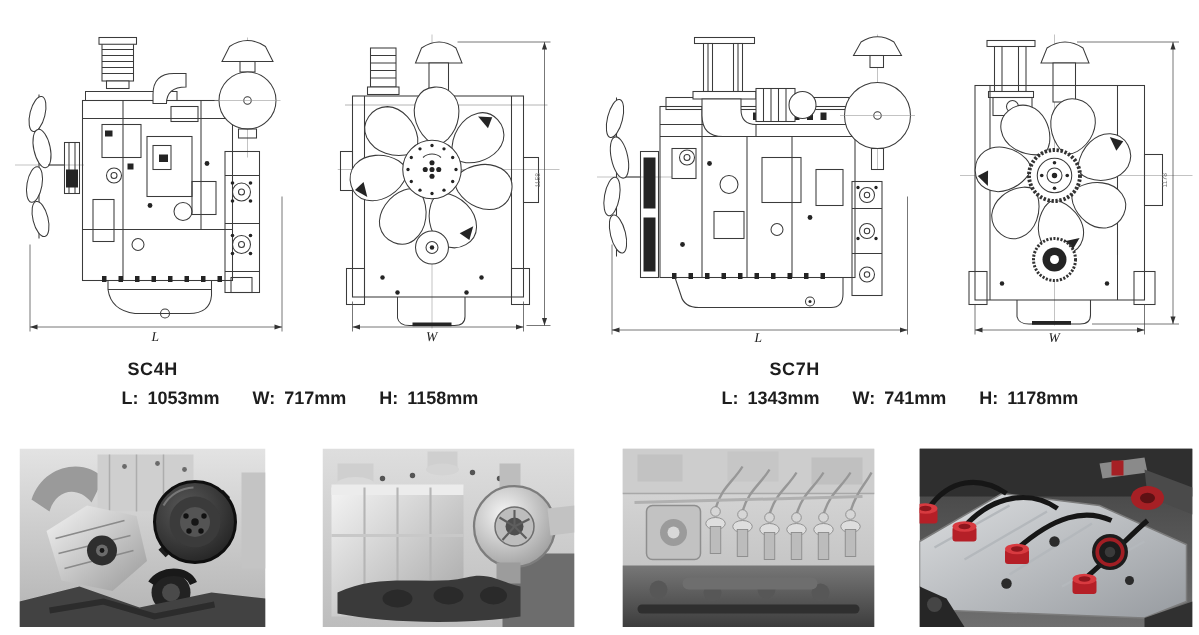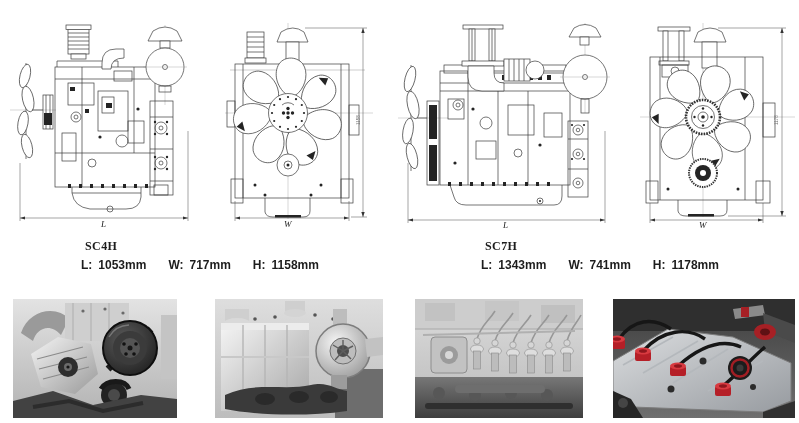--- a/index.html
+++ b/index.html
@@ -9,21 +9,21 @@
   
   svg .ln{fill:none;stroke:#3b3b3b;stroke-width:.7;}
   svg .lt{fill:none;stroke:#8f8f8f;stroke-width:.45;}
   svg .wh{fill:#ffffff;stroke:#3b3b3b;stroke-width:.7;}
   svg .dk{fill:#242424;stroke:none;}
   svg .cl{fill:none;stroke:#9a9a9a;stroke-width:.4;}
   svg .dim{fill:none;stroke:#4a4a4a;stroke-width:.5;}
   svg .ar{fill:#333;stroke:none;}
   svg .dimtxt{font:italic 9px "Liberation Serif",serif;fill:#222;}
   svg .tinytxt{font:4.5px "Liberation Sans",sans-serif;fill:#777;}
-  .model-label{position:absolute;font-size:12px;font-weight:bold;color:#1d1d1d;letter-spacing:.4px;font-family:Liberation Serif, serif;}
+  .model-label{position:absolute;font-size:12px;font-weight:bold;color:#1d1d1d;letter-spacing:.4px;}
   .spec-row{position:absolute;display:flex;gap:22px;font-size:12px;font-weight:bold;color:#1d1d1d;}
   .spec{display:flex;gap:6px;}
 </style>
 </head>
 <body>
 
 <div class="canvas">
 
   <svg class="abs" style="left:10px;top:13px" width="185" height="215" viewBox="0 0 185 215">
     <g>
@@ -421,21 +421,21 @@
     <span class="spec">
       <span>W:</span>
       <span>717mm</span>
     </span>
     <span class="spec">
       <span>H:</span>
       <span>1158mm</span>
     </span>
   </div>
 
-  <div class="model-label" style="left:485px;top:239px">SC7H</div>
+  <div class="model-label" style="left:513px;top:239px">SC7H</div>
   <div class="spec-row" style="left:481px;top:258px">
     <span class="spec">
       <span>L:</span>
       <span>1343mm</span>
     </span>
     <span class="spec">
       <span>W:</span>
       <span>741mm</span>
     </span>
     <span class="spec">

